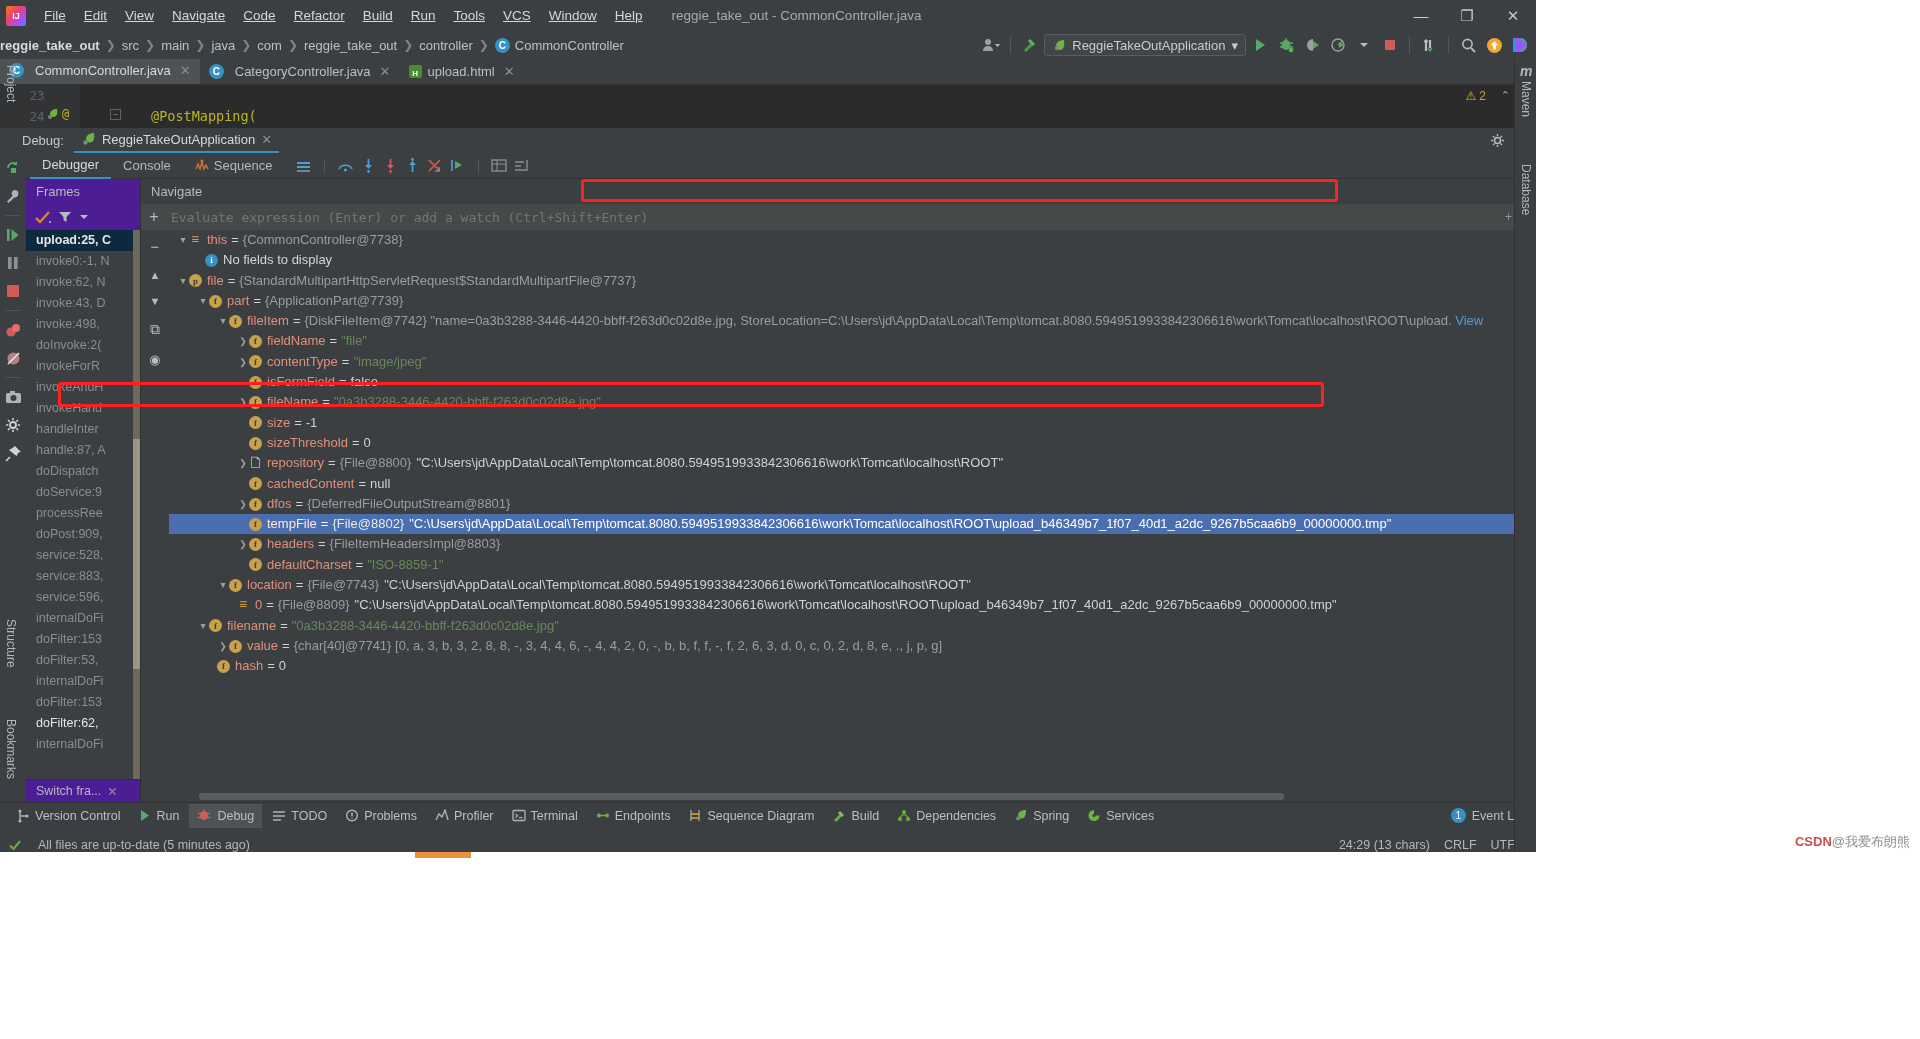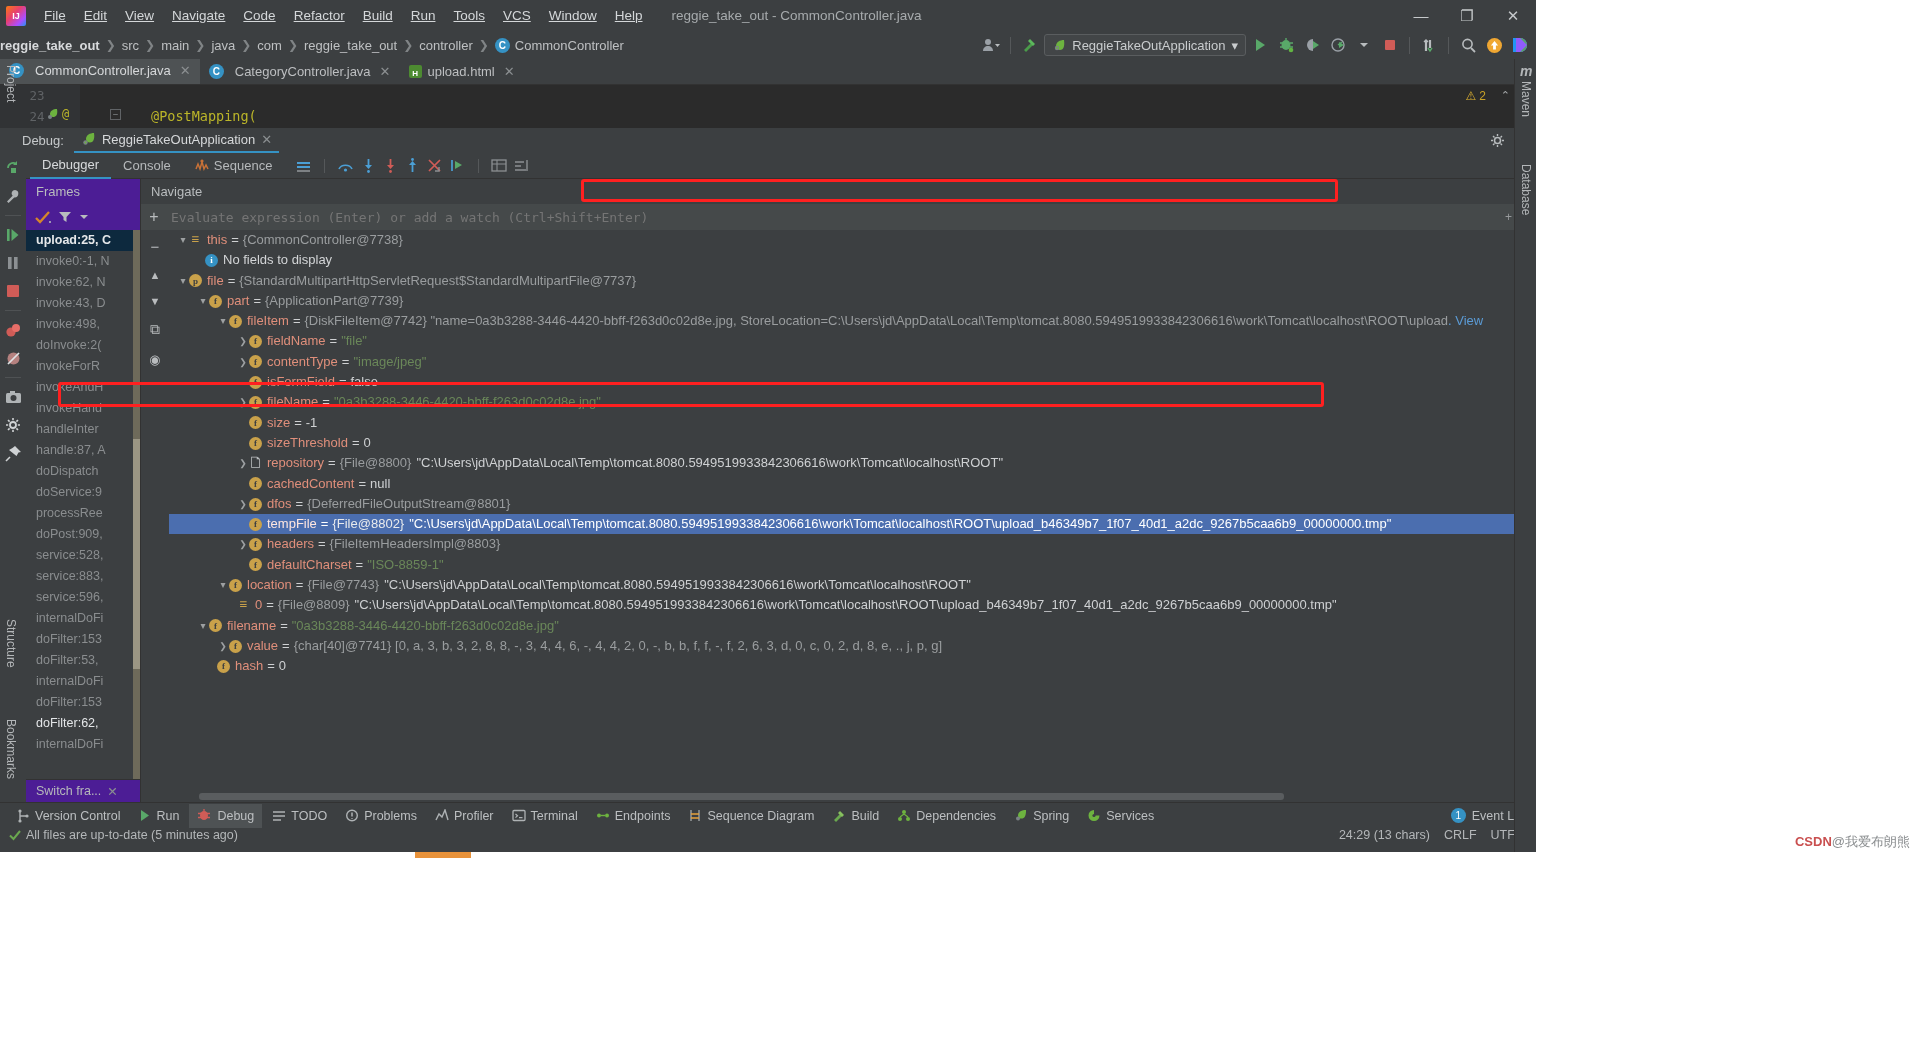--- a/index.html
+++ b/index.html
@@ -233,22 +233,22 @@
   .bt { display: flex; align-items: center; gap: 5px; padding: 0 8px; height: 24px; }
   .bt.active { background: #4e5254; }
   .bottombar-right { position: absolute; right: 8px; display: flex; align-items: center; gap: 6px; }
   .badge-count {
     width: 15px; height: 15px; border-radius: 50%; background: #3592c4; color: #fff;
     font-size: 10px; display: flex; align-items: center; justify-content: center;
   }
 
   
   .statusbar {
-    height: 24px; background: #3c3f41; display: flex; align-items: flex-start;
-    gap: 4px; padding-left: 8px; font-size: 12.5px; color: #b4b7b9; flex: none;
+    height: 24px; background: #3c3f41; display: flex; align-items: flex-end;
+    gap: 16px; padding-left: 8px; font-size: 12.5px; color: #b4b7b9; flex: none;
     position: relative;
   }
   .statusbar-right { position: absolute; right: 10px; display: flex; align-items: center; gap: 14px; }
 
   
   .outside { position: absolute; left: 0; top: 852px; width: 1920px; height: 187px; background: #ffffff; }
   .wm {
     position: absolute; right: 10px; top: 833px; font-size: 13px; color: #8a8d8f;
     font-family: "Liberation Sans", sans-serif;
   }

